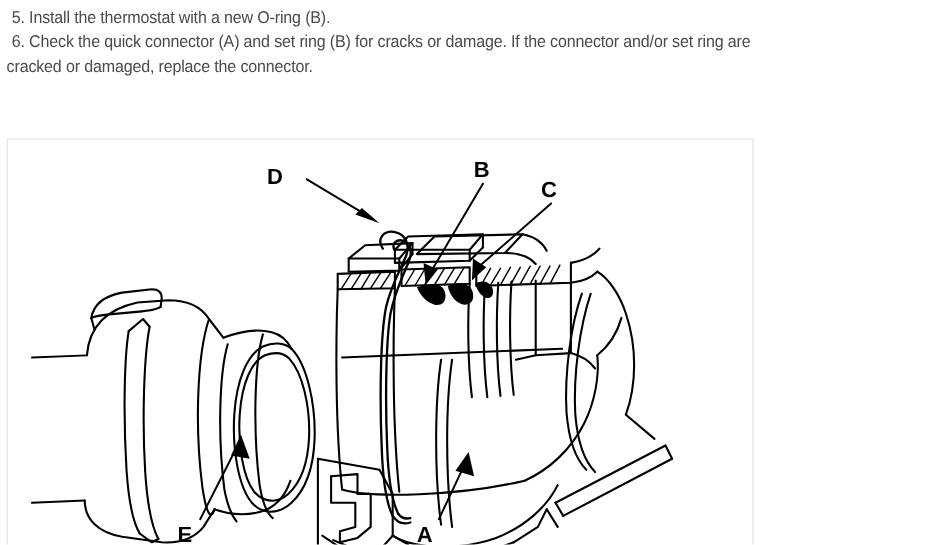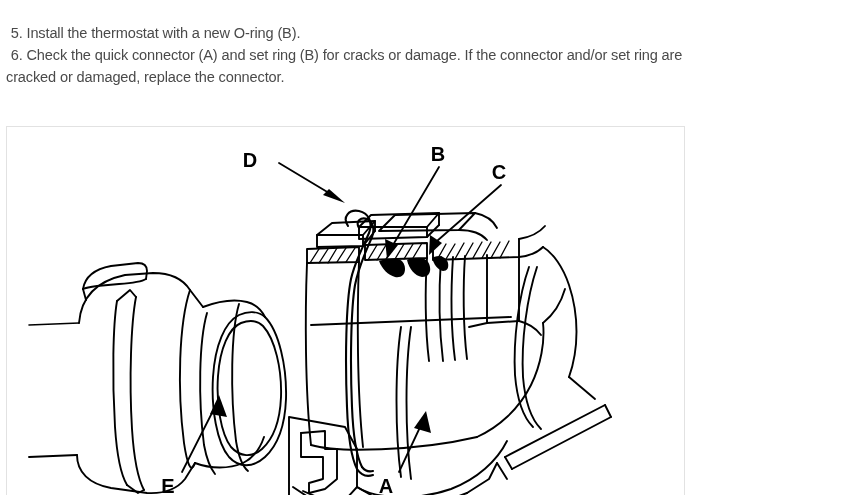--- a/index.html
+++ b/index.html
@@ -12,21 +12,21 @@
     height: 495px;
     position: relative;
     overflow: hidden;
     font-family: "Liberation Sans", sans-serif;
   }
 
   
   #instructions {
     position: absolute;
     left: 0;
-    top: 16px;
+    top: 0;
     width: 689px;
     padding: 6px 4px 0 6px;
     box-sizing: border-box;
   }
   .step-line {
     color: #4a4a4a;
     font-family: "Liberation Sans", sans-serif;
     font-size: 15.5px;
     line-height: 22px;
     letter-spacing: -0.15px;

